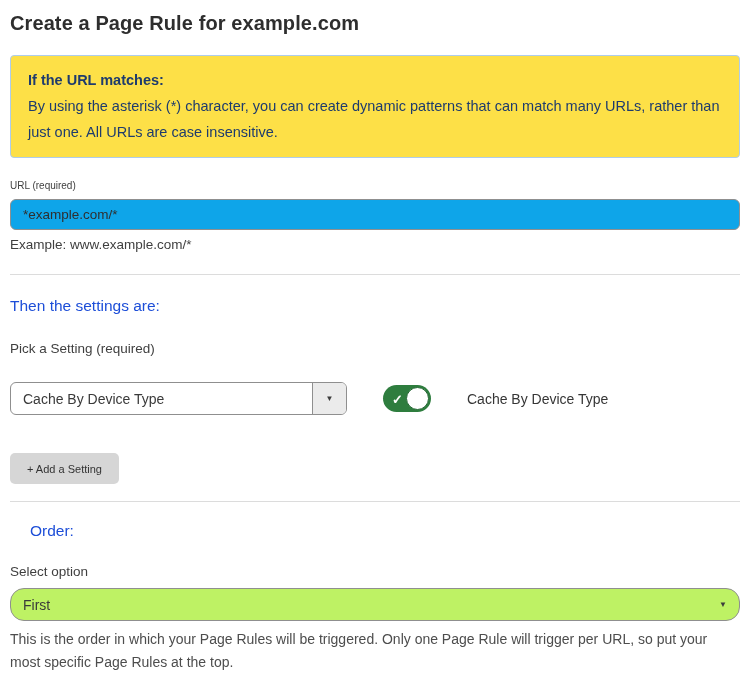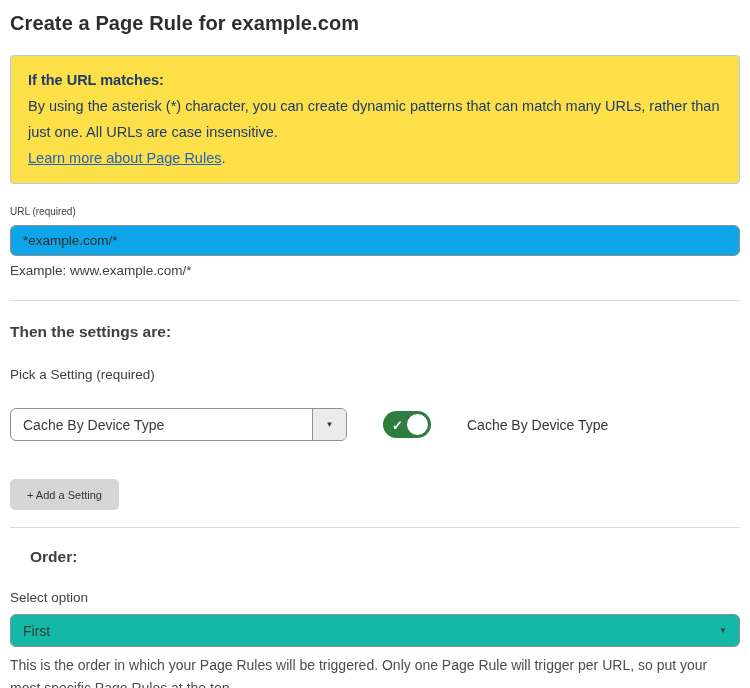--- a/index.html
+++ b/index.html
@@ -66,22 +66,22 @@
   }
 
   .divider {
     border: none;
     border-top: 1px solid #dcdcdc;
     margin: 22px 0;
   }
 
   .section-heading {
     font-size: 15.5px;
-    font-weight: bold;
-    color: #404040;
+    font-weight: normal;
+    color: #1d4ed8;
     margin-bottom: 26px;
   }
 
   
   .setting-row {
     display: flex;
     align-items: center;
     gap: 36px;
   }
 
@@ -175,22 +175,22 @@
 
   .add-setting-wrap { margin-top: 38px; }
 
   
   .order-select {
     display: flex;
     align-items: center;
     width: 100%;
     height: 33px;
     border: 1px solid #8f8f8f;
-    border-radius: 6px;
-    background: #14b8a6;
+    border-radius: 14px;
+    background: #bef264;
     padding: 0 12px;
     cursor: pointer;
   }
   .order-select .select-value {
     flex: 1;
     font-size: 14px;
     color: #3a3a3a;
   }
   .order-helper {
     font-size: 14px;
@@ -202,23 +202,20 @@
 </head>
 <body>
 
 <div class="container">
 
   <h1 class="page-title">Create a Page Rule for example.com</h1>
 
   <div class="info-box">
     <div class="info-heading">If the URL matches:</div>
     <div class="info-body">By using the asterisk (*) character, you can create dynamic patterns that can match many URLs, rather than just one. All URLs are case insensitive.</div>
-    <div>
-      <a class="info-link">Learn more about Page Rules</a><span class="info-period">.</span>
-    </div>
   </div>
 
   <div class="field-label">URL (required)</div>
   <input class="text-input" type="text" value="*example.com/*" style="">
   <div class="field-helper">Example: www.example.com/*</div>
 
   <hr class="divider">
 
   <div class="section-heading">Then the settings are:</div>
 

